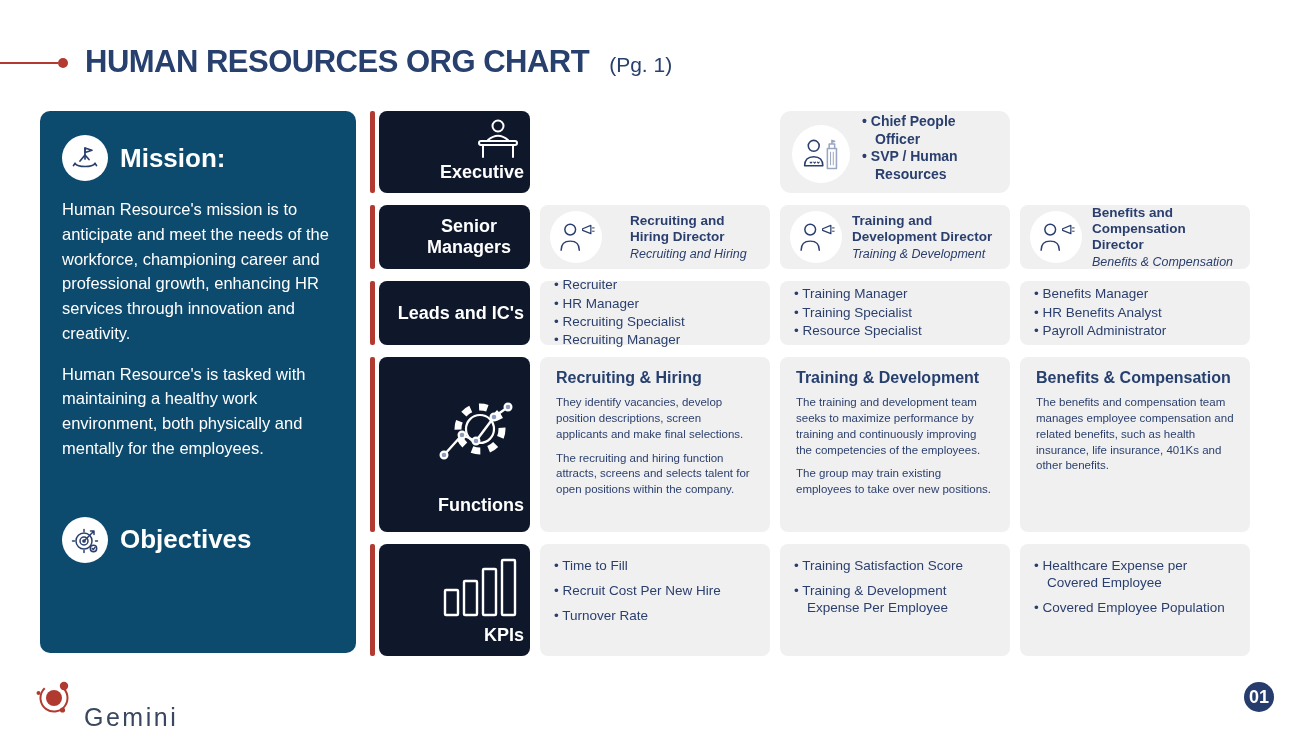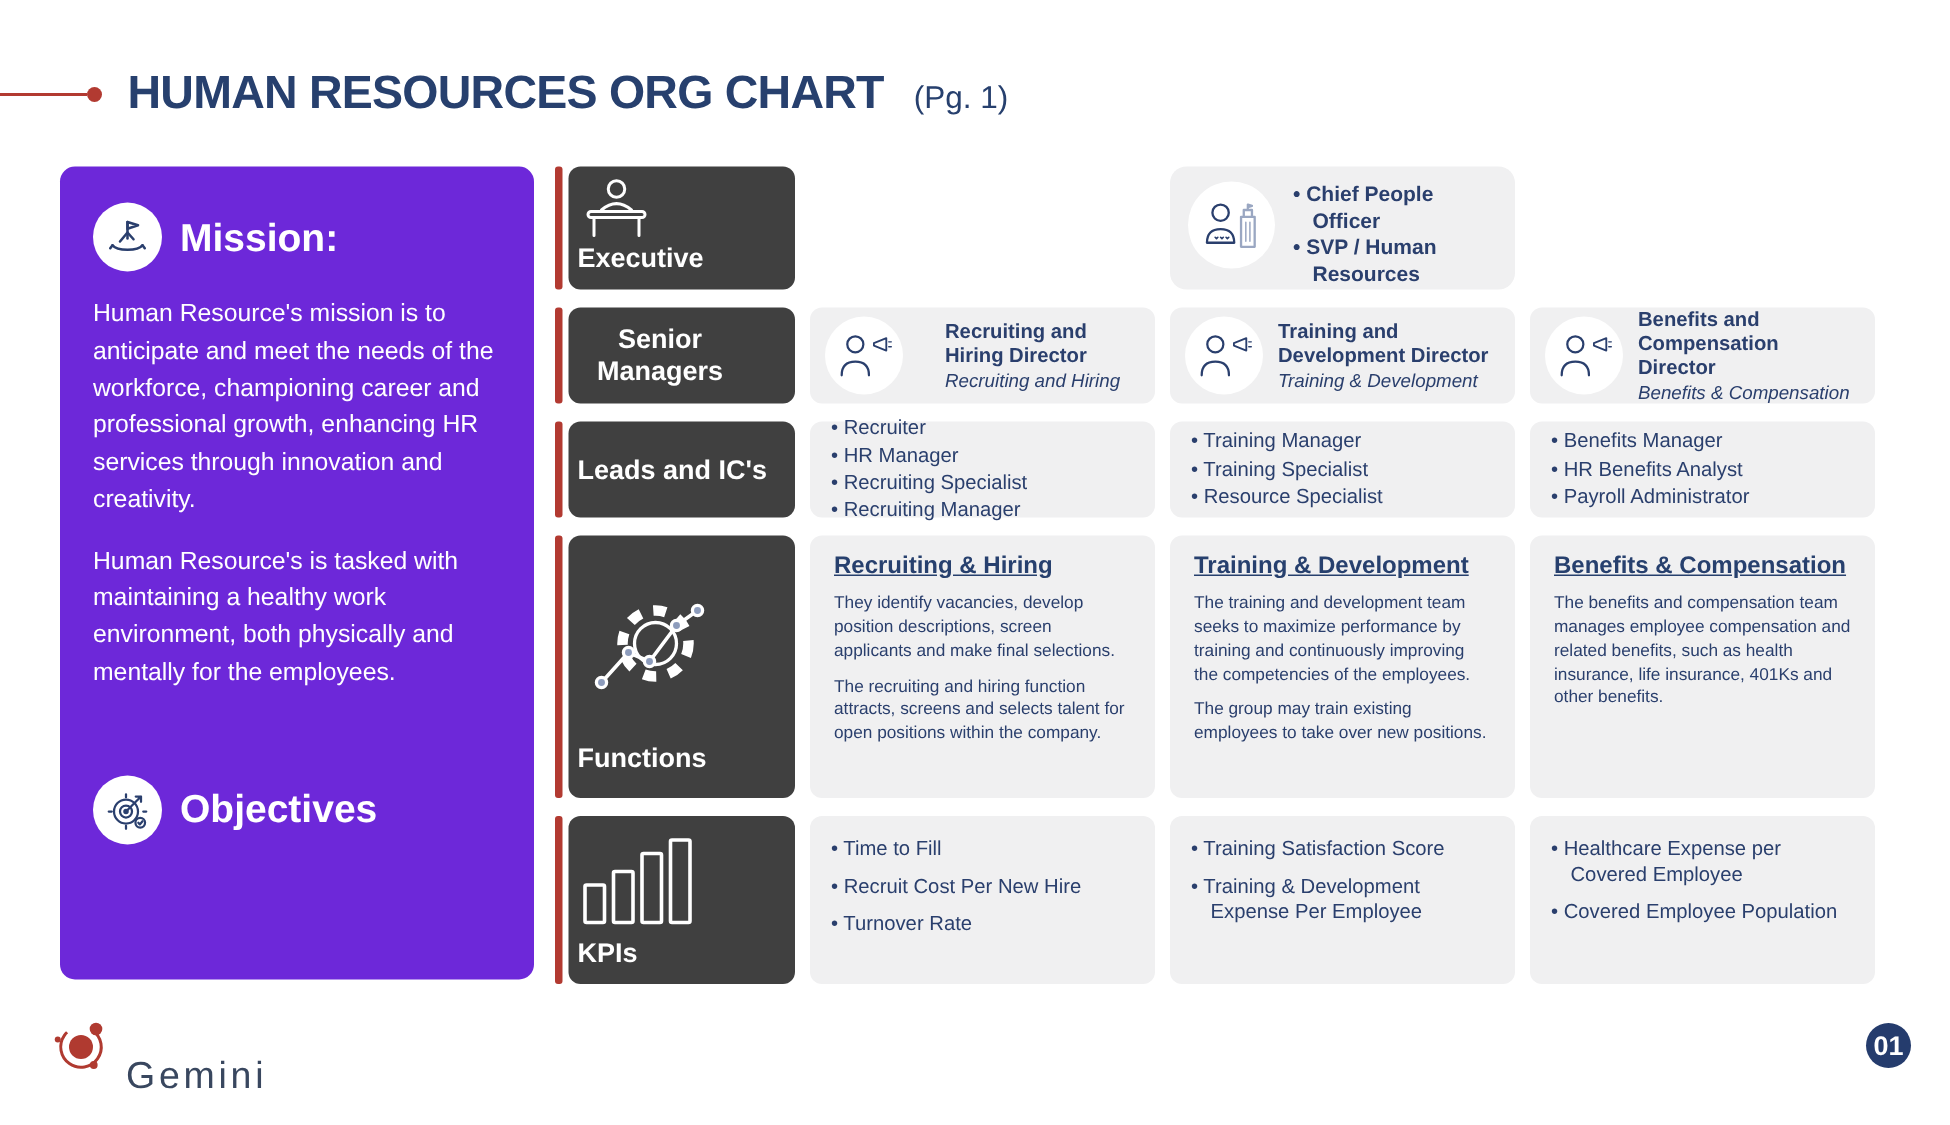--- a/index.html
+++ b/index.html
@@ -12,65 +12,65 @@
   .header-accent { position:absolute; left:0; top:18px; width:58px; height:2px; background:#b23a31; }
   .header-accent-dot { position:absolute; left:58px; top:14px; width:10px; height:10px; border-radius:50%; background:#b23a31; }
   .title-wrap { position:absolute; left:85px; top:0; display:flex; align-items:baseline; gap:20px; }
   .page-title { font-size:31px; font-weight:800; letter-spacing:-0.5px; color:#27406e; }
   .page-title-sub { font-size:21px; font-weight:500; color:#27406e; }
 
   
   .main { position:absolute; top:111px; left:40px; display:flex; }
 
   
-  .mission-panel { width:316px; height:542px; background:#6d28d9; border-radius:10px; padding:24px 22px 20px 22px; color:#fff; }
+  .mission-panel { width:316px; height:542px; background:#0c4a6e; border-radius:10px; padding:24px 22px 20px 22px; color:#fff; }
   .panel-heading-row { display:flex; align-items:center; gap:12px; }
   .icon-circle { width:46px; height:46px; min-width:46px; border-radius:50%; background:#fff; display:flex; align-items:center; justify-content:center; }
   .panel-heading { font-size:26px; font-weight:800; color:#fff; }
   .mission-body p { font-size:16.5px; line-height:1.5; margin-top:16px; font-weight:400; color:#fff; }
   .objectives-section { margin-top:56px; }
   .objectives-list { list-style:none; margin-top:14px; }
   .objectives-list li { font-size:15px; font-weight:600; line-height:1.32; padding-left:14px; text-indent:-14px; margin-bottom:7px; color:#fff; }
   .objectives-list li::before { content:"• "; }
 
   
   .board { margin-left:14px; display:grid;
            grid-template-columns:160px 230px 230px 230px;
            grid-template-rows:82px 64px 64px 175px 112px;
            column-gap:10px; row-gap:12px; }
 
   .label-cell { display:flex; }
   .red-bar { width:5px; border-radius:2px; background:#b23a31; margin-right:4px; }
-  .label-box { flex:1; background:#404040; border-radius:8px; color:#fff; display:flex; flex-direction:column; align-items:flex-start; justify-content:center; text-align:center; padding:6px; }
+  .label-box { flex:1; background:#0f172a; border-radius:8px; color:#fff; display:flex; flex-direction:column; align-items:flex-end; justify-content:center; text-align:center; padding:6px; }
   .label-text { font-size:18px; font-weight:600; line-height:1.15; color:#fff; }
   .label-box .grow { flex:1; display:flex; align-items:center; justify-content:center; }
   .label-bottom { margin-top:auto; padding-bottom:4px; }
 
   .content-box { background:#f0f0f1; border-radius:8px; }
 
   
-  .exec-box { grid-column:3; grid-row:1; display:flex; align-items:flex-start; padding:10px 12px; gap:12px;border-radius:11px; }
+  .exec-box { grid-column:3; grid-row:1; display:flex; align-items:flex-end; padding:10px 12px; gap:12px;border-radius:11px; }
   .big-circle { width:58px; height:58px; min-width:58px; border-radius:50%; background:#fff; display:flex; align-items:center; justify-content:center; }
   .bullet-list { list-style:none; }
   .bullet-list li { font-size:14px; font-weight:600; line-height:1.25; padding-left:13px; text-indent:-13px; color:#2a3f6d; }
   .bullet-list li::before { content:"• "; }
 
   
   .director-box { display:flex; align-items:center; padding:8px 10px; gap:10px; }
   .dir-circle { width:52px; height:52px; min-width:52px; border-radius:50%; background:#fff; display:flex; align-items:center; justify-content:center; }
   .dir-title { font-size:13.5px; font-weight:700; line-height:1.2; color:#2a3f6d; }
   .dir-sub { font-size:12.5px; font-style:italic; font-weight:500; margin-top:2px; color:#2a3f6d; }
 
   
   .leads-box { padding:9px 14px; display:flex; flex-direction:column; justify-content:center; }
   .leads-box li { font-size:13.5px; font-weight:500; line-height:1.22; margin:1px 0; }
 
   
   .func-box { padding:12px 16px; }
-  .func-title { font-size:16px; font-weight:800; color:#27406e;text-decoration:underline; }
+  .func-title { font-size:16px; font-weight:800; color:#27406e; }
   .func-body p { font-size:11.5px; line-height:1.38; font-weight:400; margin-top:8px; color:#2a3f6d; }
 
   
   .kpi-box { padding:14px 14px; }
   .kpi-box li { font-size:13.5px; font-weight:500; line-height:1.25; margin-bottom:8px; }
 
   
   .footer { position:absolute; left:34px; right:26px; bottom:18px; display:flex; align-items:center; justify-content:space-between; }
   .brand { display:flex; align-items:center; gap:10px; }
   .brand-name { font-size:25px; font-weight:400; letter-spacing:2.5px; color:#39475f;margin-top:41px; }

